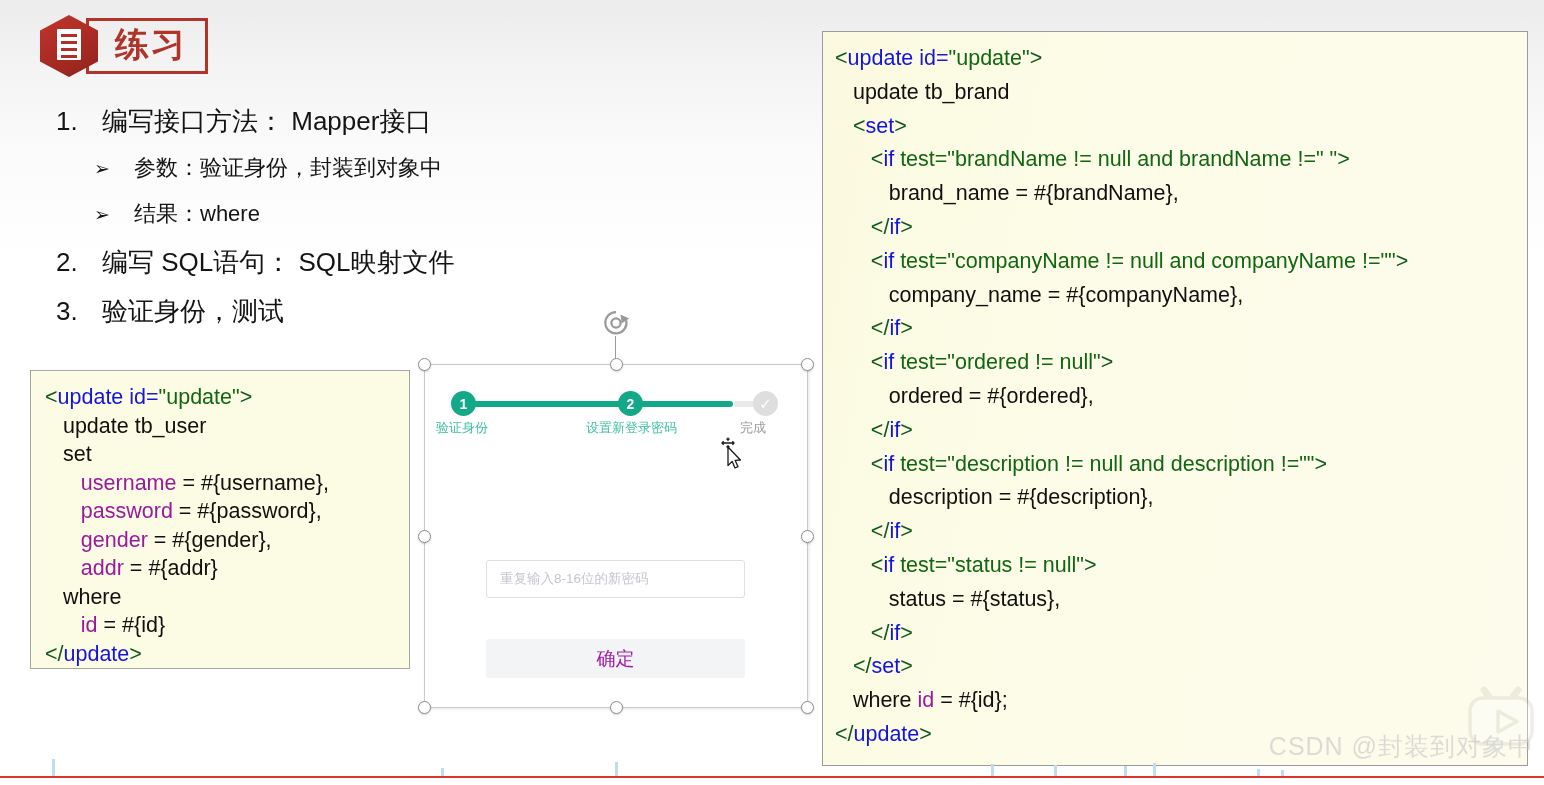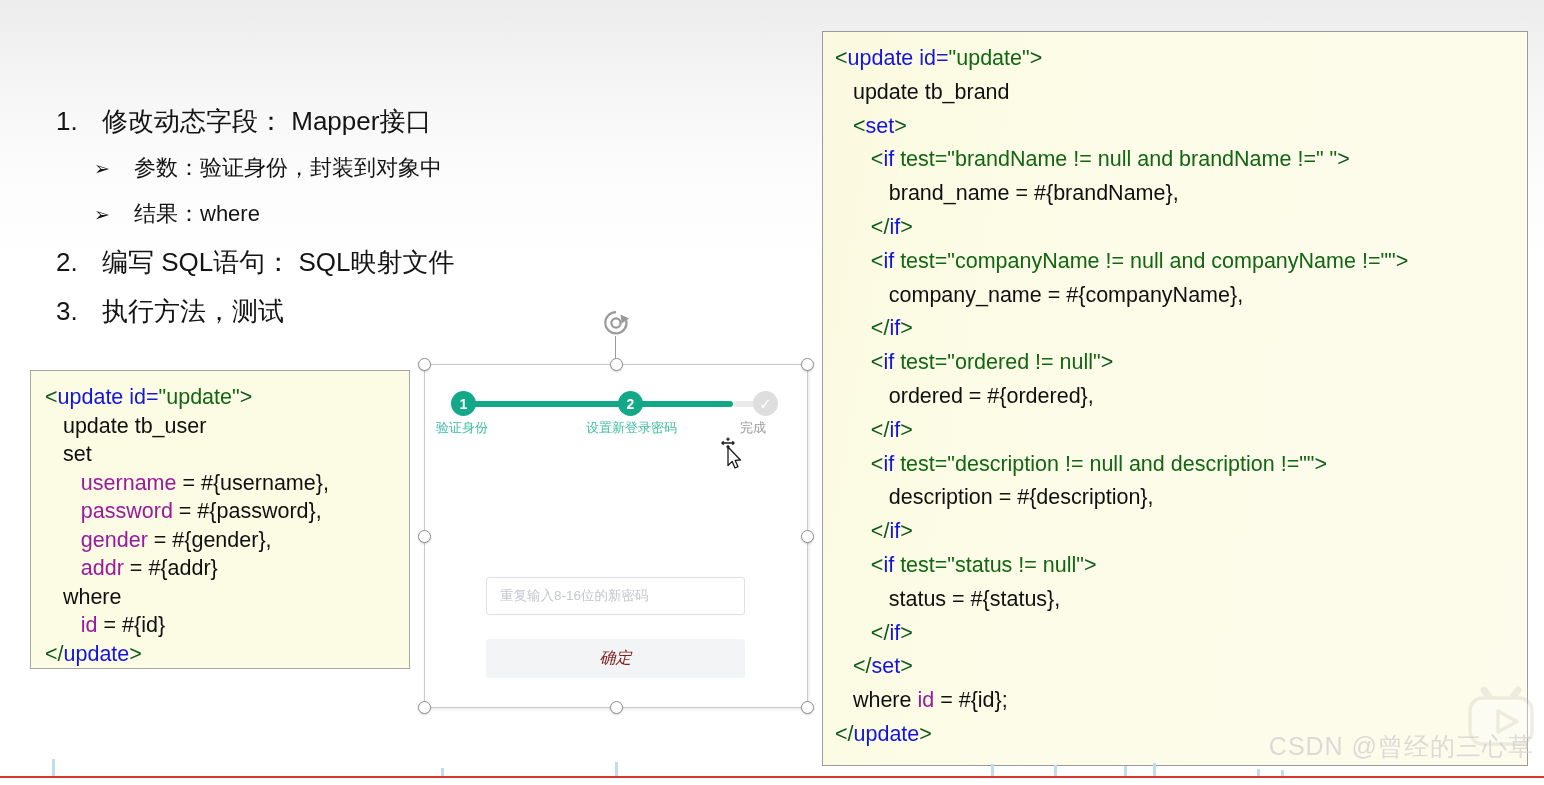--- a/index.html
+++ b/index.html
@@ -245,36 +245,35 @@
     border: 1px solid #dcdfe6;
     border-radius: 3px;
     background: #ffffff;
     display: flex;
     align-items: center;
     padding-left: 13px;
     font-size: 13.5px;
     color: #c4c7ce;
   }
   #pw1 { top: 516px; }
-  #pw2 { top: 577px; }
+  #pw2 { top: 560px; }
 
   #confirm-btn {
     position: absolute;
     left: 486px;
     top: 639px;
     width: 259px;
     height: 39px;
     background: #f3f4f6;
     border-radius: 3px;
     display: flex;
     align-items: center;
     justify-content: center;
-    font-size: 16px;
-    color: #7f1d1d;
-    font-style: italic;
+    font-size: 19px;
+    color: #a21caf;
   }
 
   
   #cursor {
     position: absolute;
     left: 719px;
     top: 437px;
     width: 26px;
     height: 34px;
     z-index: 9;
@@ -317,42 +316,49 @@
     width: 3px;
     background: #bfdcf0;
   }
 </style>
 </head>
 <body>
 
 <div id="slide">
 
   <div id="title-row">
+    <div id="badge">
+      <div class="hex-wrap">
+        <div class="hex"></div>
+        <div class="doc-glyph"></div>
+      </div>
+      <div id="badge-label">练习</div>
+    </div>
   </div>
 
   <div id="bullets">
       <div class="bullet lvl1">
         <span class="b-marker">1.</span>
-        <span class="b-text">修改动态字段： Mapper接口</span>
+        <span class="b-text">编写接口方法： Mapper接口</span>
       </div>
       <div class="bullet lvl2">
         <span class="b-marker">➢</span>
         <span class="b-text">参数：验证身份，封装到对象中</span>
       </div>
       <div class="bullet lvl2">
         <span class="b-marker">➢</span>
         <span class="b-text">结果：where</span>
       </div>
       <div class="bullet lvl1">
         <span class="b-marker">2.</span>
         <span class="b-text">编写 SQL语句： SQL映射文件</span>
       </div>
       <div class="bullet lvl1">
         <span class="b-marker">3.</span>
-        <span class="b-text">执行方法，测试</span>
+        <span class="b-text">验证身份，测试</span>
       </div>
     </div>
 
   <div id="code-left"><div><span class="tok-angle">&lt;</span><span class="tok-tag">update </span><span class="tok-attr">id=</span><span class="tok-str">"update"</span><span class="tok-angle">&gt;</span></div><div><span class="tok-plain">   update tb_user</span></div><div><span class="tok-plain">   set</span></div><div><span class="tok-plain">      </span><span class="tok-field">username</span><span class="tok-plain"> = #{username},</span></div><div><span class="tok-plain">      </span><span class="tok-field">password</span><span class="tok-plain"> = #{password},</span></div><div><span class="tok-plain">      </span><span class="tok-field">gender</span><span class="tok-plain"> = #{gender},</span></div><div><span class="tok-plain">      </span><span class="tok-field">addr</span><span class="tok-plain"> = #{addr}</span></div><div><span class="tok-plain">   where</span></div><div><span class="tok-plain">      </span><span class="tok-field">id</span><span class="tok-plain"> = #{id}</span></div><div><span class="tok-angle">&lt;/</span><span class="tok-tag">update</span><span class="tok-angle">&gt;</span></div></div>
 
   <div id="code-right"><div><span class="tok-angle">&lt;</span><span class="tok-tag">update </span><span class="tok-attr">id=</span><span class="tok-str">"update"</span><span class="tok-angle">&gt;</span></div><div><span class="tok-plain">   update tb_brand</span></div><div><span class="tok-angle">   &lt;</span><span class="tok-tag">set</span><span class="tok-angle">&gt;</span></div><div><span class="tok-angle">      &lt;</span><span class="tok-tag">if </span><span class="tok-str">test=</span><span class="tok-str">"brandName != null and brandName !=" "</span><span class="tok-angle">&gt;</span></div><div><span class="tok-plain">         brand_name = #{brandName},</span></div><div><span class="tok-angle">      &lt;/</span><span class="tok-tag">if</span><span class="tok-angle">&gt;</span></div><div><span class="tok-angle">      &lt;</span><span class="tok-tag">if </span><span class="tok-str">test=</span><span class="tok-str">"companyName != null and companyName !=""</span><span class="tok-angle">&gt;</span></div><div><span class="tok-plain">         company_name = #{companyName},</span></div><div><span class="tok-angle">      &lt;/</span><span class="tok-tag">if</span><span class="tok-angle">&gt;</span></div><div><span class="tok-angle">      &lt;</span><span class="tok-tag">if </span><span class="tok-str">test=</span><span class="tok-str">"ordered != null"</span><span class="tok-angle">&gt;</span></div><div><span class="tok-plain">         ordered = #{ordered},</span></div><div><span class="tok-angle">      &lt;/</span><span class="tok-tag">if</span><span class="tok-angle">&gt;</span></div><div><span class="tok-angle">      &lt;</span><span class="tok-tag">if </span><span class="tok-str">test=</span><span class="tok-str">"description != null and description !=""</span><span class="tok-angle">&gt;</span></div><div><span class="tok-plain">         description = #{description},</span></div><div><span class="tok-angle">      &lt;/</span><span class="tok-tag">if</span><span class="tok-angle">&gt;</span></div><div><span class="tok-angle">      &lt;</span><span class="tok-tag">if </span><span class="tok-str">test=</span><span class="tok-str">"status != null"</span><span class="tok-angle">&gt;</span></div><div><span class="tok-plain">         status = #{status},</span></div><div><span class="tok-angle">      &lt;/</span><span class="tok-tag">if</span><span class="tok-angle">&gt;</span></div><div><span class="tok-angle">   &lt;/</span><span class="tok-tag">set</span><span class="tok-angle">&gt;</span></div><div><span class="tok-plain">   where </span><span class="tok-field">id</span><span class="tok-plain"> = #{id};</span></div><div><span class="tok-angle">&lt;/</span><span class="tok-tag">update</span><span class="tok-angle">&gt;</span></div></div>
 
   <div id="picture-frame"></div>
 
   <div id="rotate-stem"></div>
@@ -400,21 +406,21 @@
     <path d="M9 0.5 L9 4 M7.3 2.2 L10.7 2.2 M3 6 L15 6 M4.6 4.3 L3 6 L4.6 7.7 M13.4 4.3 L15 6 L13.4 7.7 M9 8 L9 11.5 M7.3 9.8 L10.7 9.8" stroke="#1b1b1b" stroke-width="1.3" fill="none"></path>
     <path d="M9 10 L9 28.5 L13.2 24.4 L16 31 L19 29.7 L16.2 23.4 L21.4 23 Z" fill="#ffffff" stroke="#1b1b1b" stroke-width="1.3" stroke-linejoin="round"></path>
   </svg>
 
   <svg id="bili-watermark" viewBox="0 0 74 72">
     <path d="M20 12 L29 24 M54 12 L45 24" stroke="#cfcabb" stroke-width="7" stroke-linecap="round" fill="none"></path>
     <rect x="6" y="20" width="62" height="46" rx="13" fill="#ffffff" stroke="#cfcabb" stroke-width="3.5"></rect>
     <path d="M34 33 L53 43.5 L34 54 Z" fill="none" stroke="#cfcabb" stroke-width="3.5" stroke-linejoin="round"></path>
   </svg>
 
-  <div id="csdn-watermark">CSDN @曾经的三心草</div>
+  <div id="csdn-watermark">CSDN @封装到对象中</div>
 
   <div id="bottom-rule"></div>
   <div class="tick" style="left:52px;  height:17px;"></div>
   <div class="tick" style="left:441px; height:8px;"></div>
   <div class="tick" style="left:615px; height:14px;"></div>
   <div class="tick" style="left:991px; height:12px;"></div>
   <div class="tick" style="left:1054px;height:11px;"></div>
   <div class="tick" style="left:1124px;height:10px;"></div>
   <div class="tick" style="left:1153px;height:13px;"></div>
   <div class="tick" style="left:1257px;height:7px;"></div>

